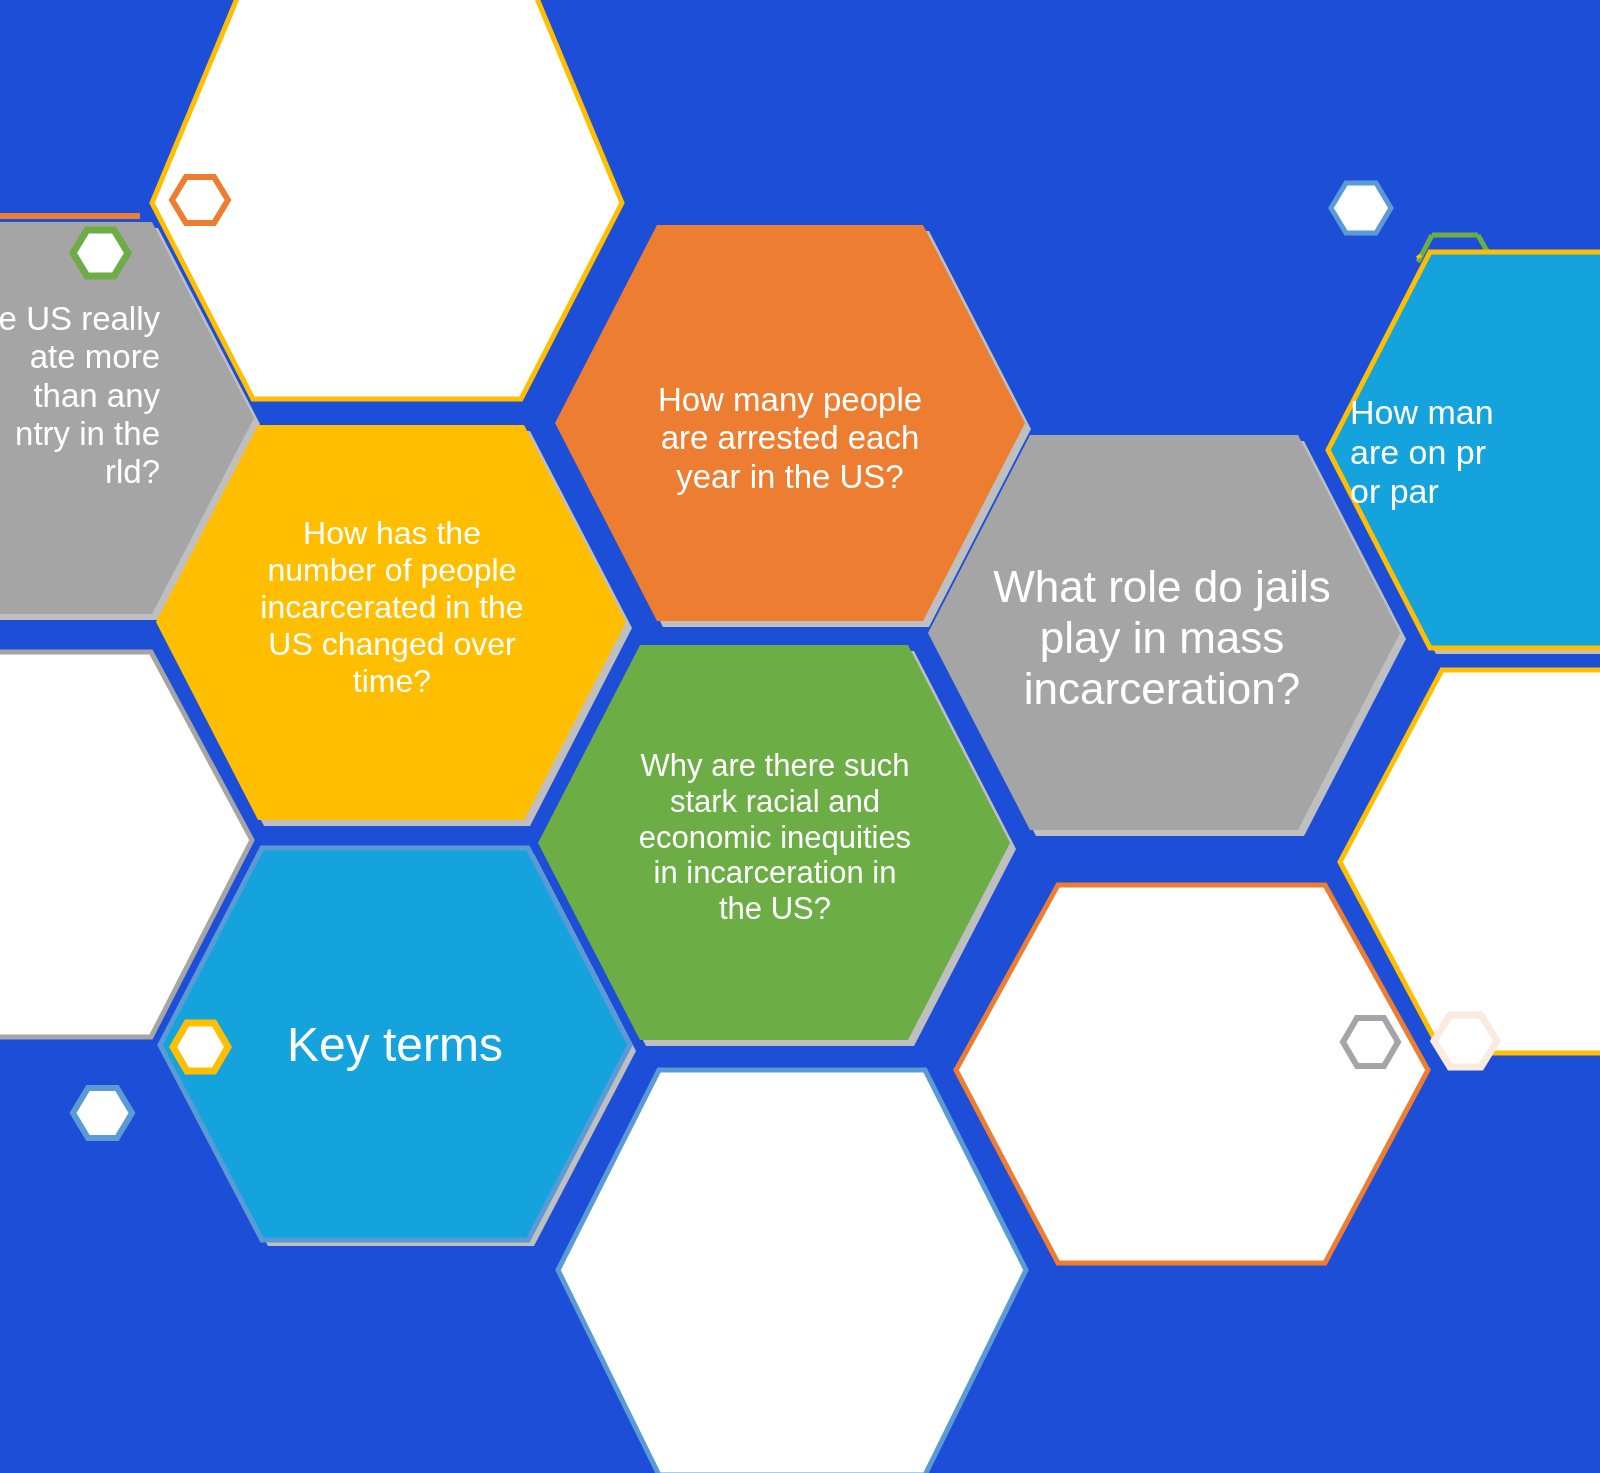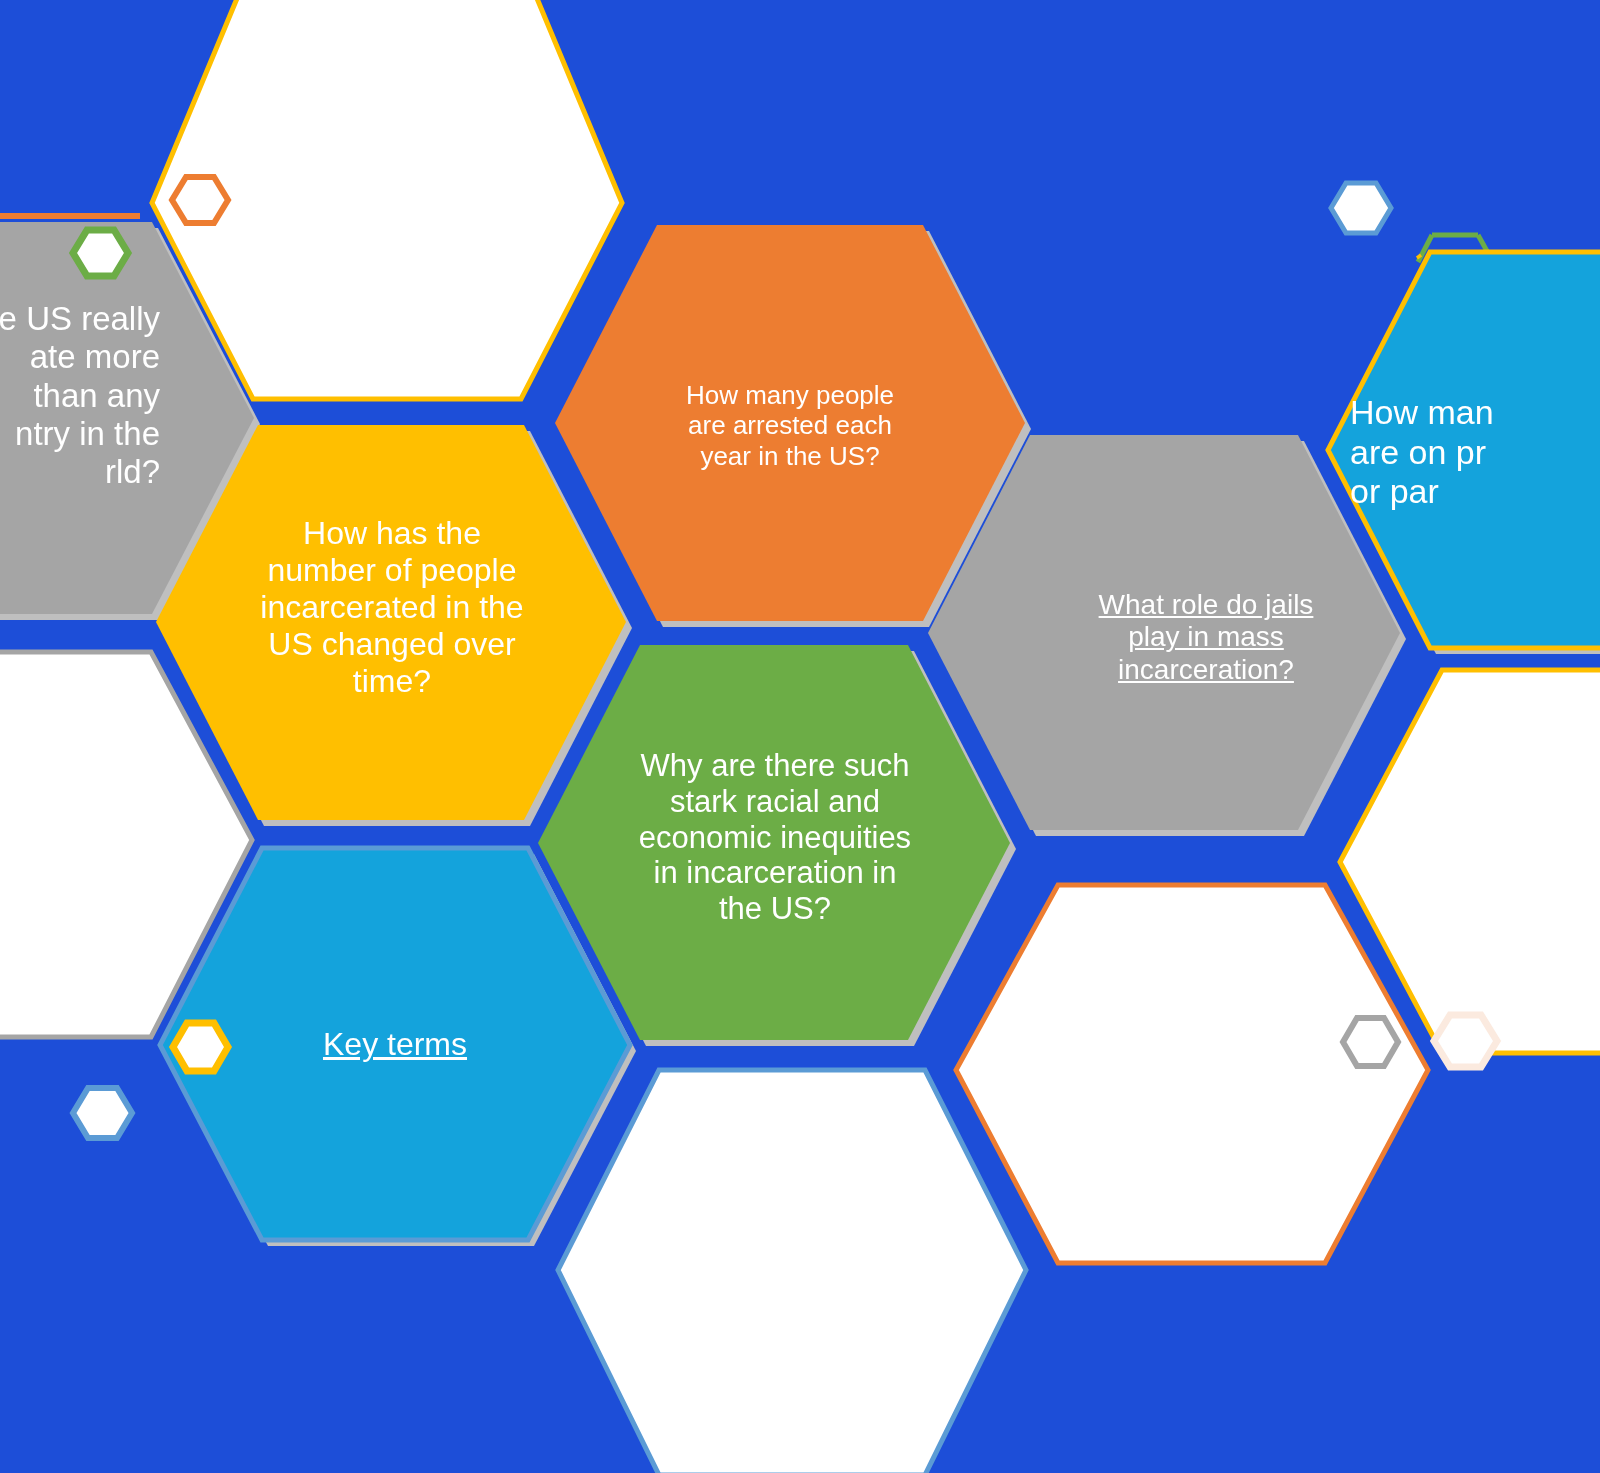--- a/index.html
+++ b/index.html
@@ -86,39 +86,39 @@
 
     <polygon points="1450,1015 1481,1015 1497,1041 1481,1067 1450,1067 1434,1041" fill="#ffffff" stroke="#FBEADF" stroke-width="7"></polygon>
   </svg>
 
   <div class="hex-label" style="left:-210px;top:300px;width:370px;height:240px;font-size:33px;text-align:right;justify-content:flex-end;align-items:flex-start;">e US really
 ate  more
 than any
 ntry in the
 rld?</div>
 
-  <div class="hex-label" style="left:580px;top:338px;width:420px;height:175px;font-size:26px;">How many people
+  <div class="hex-label" style="left:580px;top:351px;width:420px;height:175px;font-size:33px;">How many people
 are arrested each
 year in the US?</div>
 
   <div class="hex-label" style="left:192px;top:500px;width:400px;height:215px;font-size:32px;">How has the
 number of people
 incarcerated in the
 US changed over
 time?</div>
 
   <div class="hex-label" style="left:570px;top:735px;width:410px;height:205px;font-size:31px;">Why are there such
 stark racial and
 economic inequities
 in incarceration in
 the US?</div>
 
-  <div class="hex-label" style="left:996px;top:560px;width:420px;height:155px;font-size:28px;text-decoration:underline;">What role do jails
+  <div class="hex-label" style="left:952px;top:560px;width:420px;height:155px;font-size:44px;">What role do jails
 play in mass
 incarceration?</div>
 
   <div class="hex-label" style="left:1350px;top:375px;width:420px;height:155px;font-size:34px;text-align:left;justify-content:flex-start;">How man
 are on pr
 or par</div>
 
-  <div class="hex-label" style="left:230px;top:1015px;width:330px;height:60px;font-size:32px;text-decoration:underline;">Key terms</div>
+  <div class="hex-label" style="left:230px;top:1015px;width:330px;height:60px;font-size:48px;">Key terms</div>
 
 </div>
 
 </body></html>

